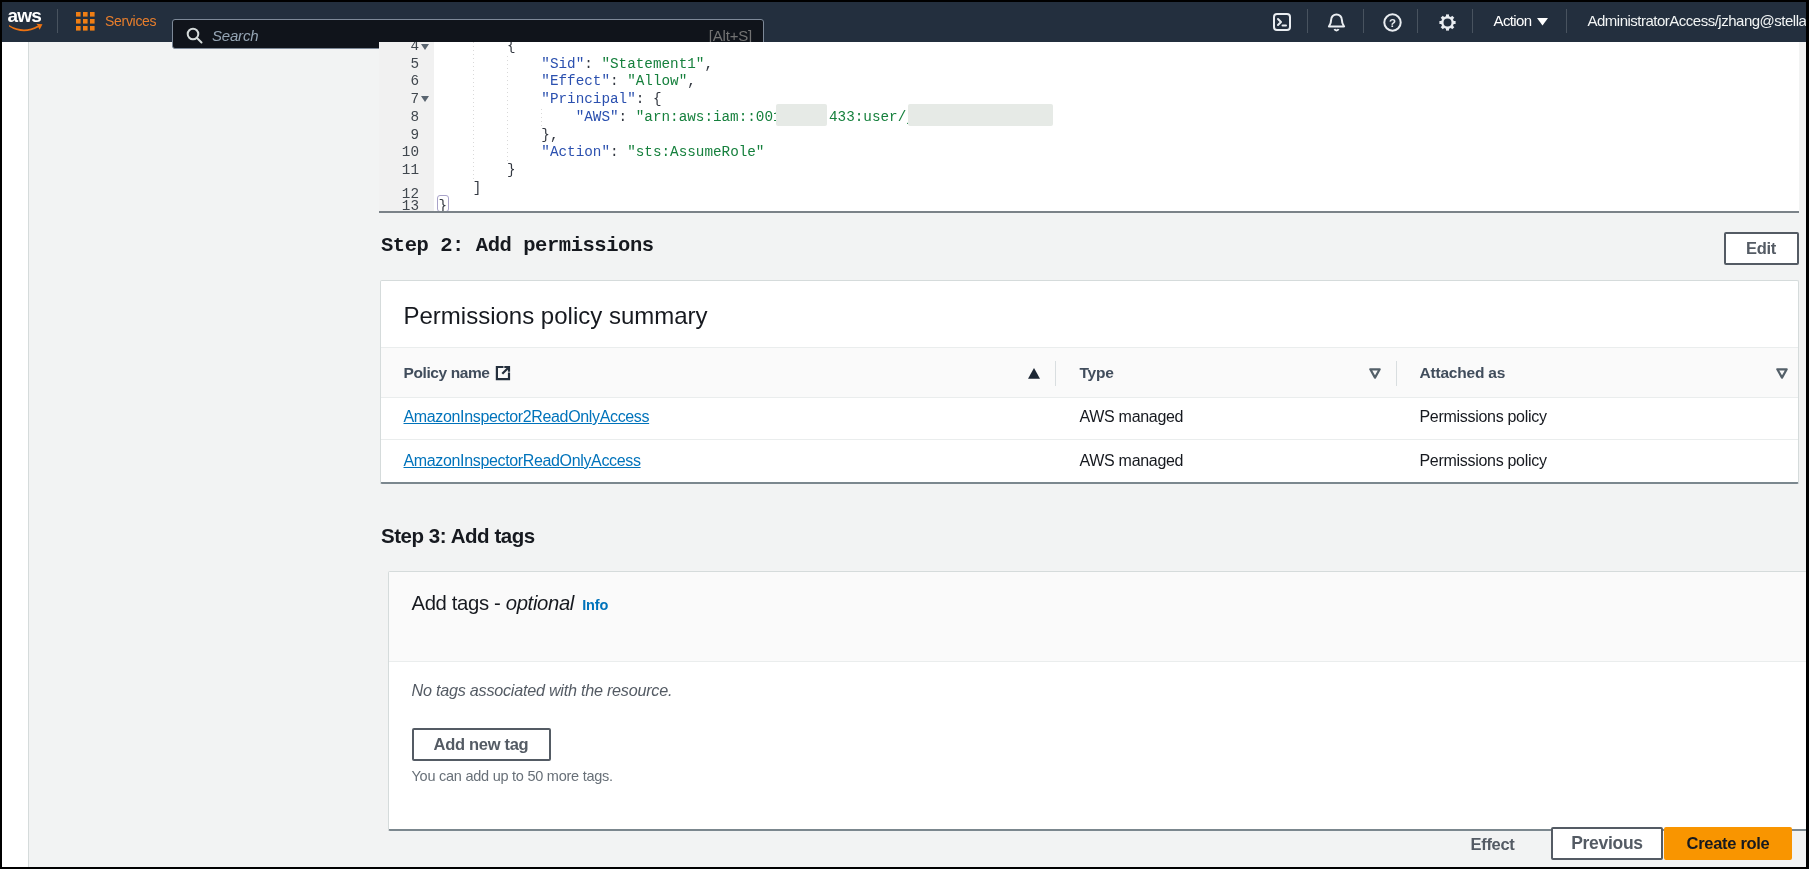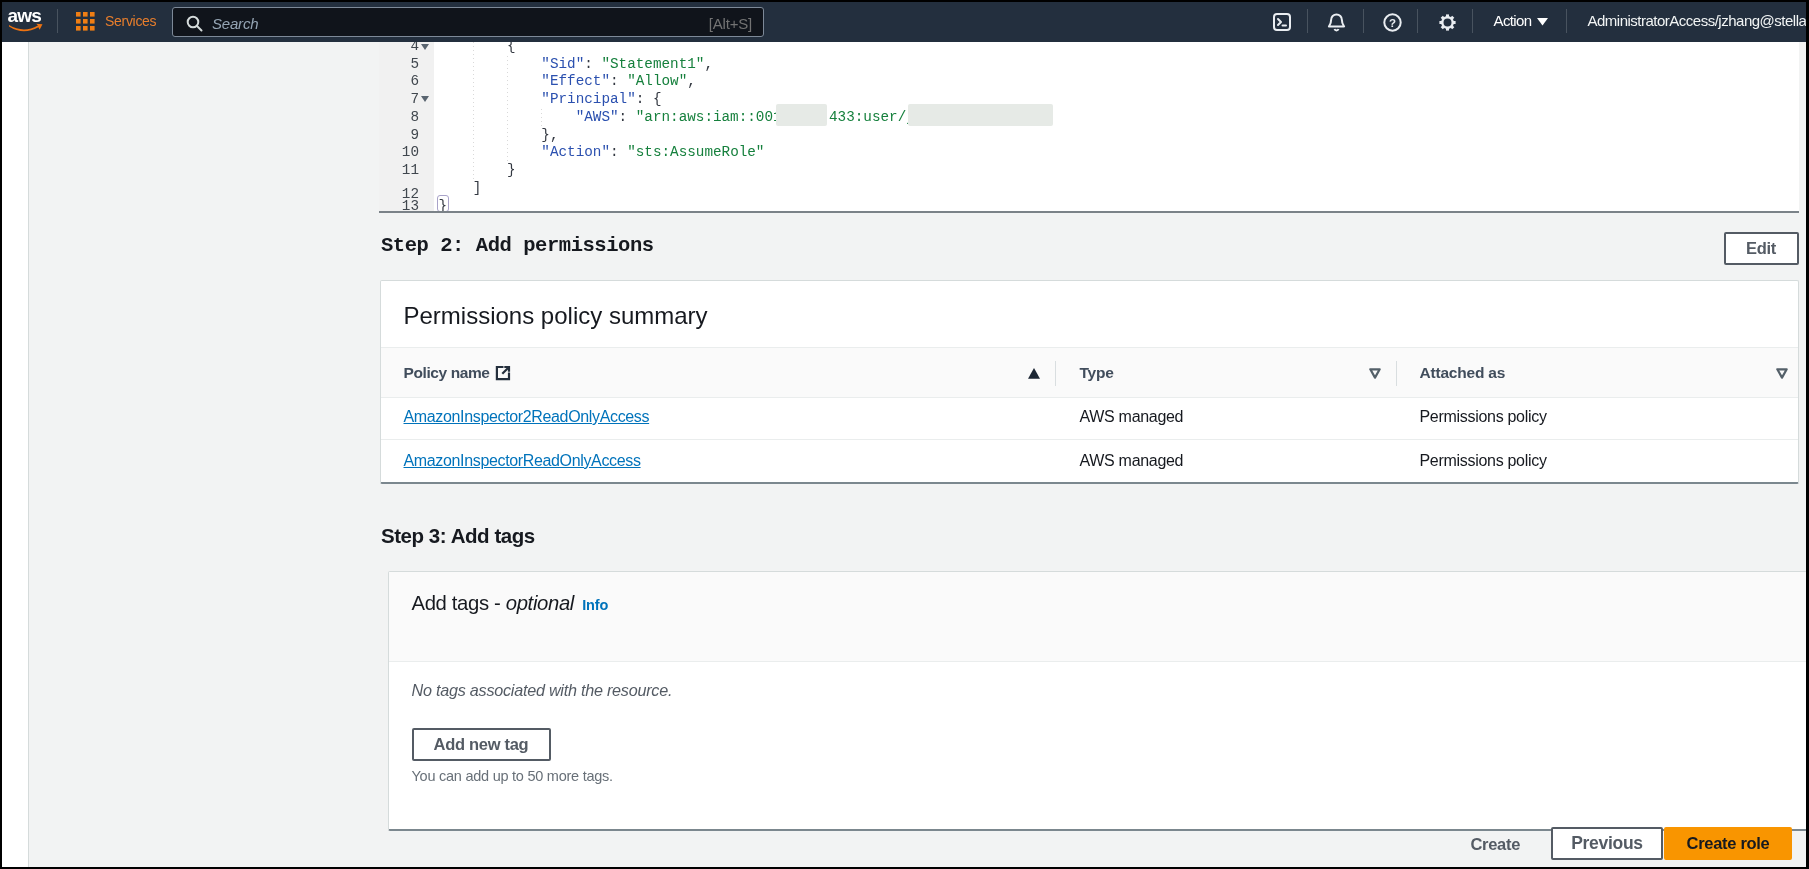--- a/index.html
+++ b/index.html
@@ -4,21 +4,21 @@
 <style>
   * { margin:0; padding:0; box-sizing:border-box; }
   html,body { width:1809px; height:869px; background:#000; overflow:hidden; }
   body { font-family:"Liberation Sans", sans-serif; }
   .inner { position:absolute; left:2px; top:2px; width:1804px; height:865px; background:#f2f3f3; overflow:hidden; }
   .abs { position:absolute; }
 
   
   .nav { position:absolute; left:0; top:0; width:1804px; height:40px; background:#232f3e; }
   .nav-divider { position:absolute; top:7px; width:1px; height:24px; background:#48535f; }
-  .searchbox { position:absolute; left:170px; top:5px; width:592px; height:30px; background:#10141b; border:1px solid #7d8998; border-radius:3px; }
+  .searchbox { position:absolute; left:170px; top:17px; width:592px; height:30px; background:#10141b; border:1px solid #7d8998; border-radius:3px; }
   .search-ph { position:absolute; left:39px; top:6.5px; font-size:15px; letter-spacing:-0.2px; font-style:italic; color:#95a5b4; }
   .alt-s { position:absolute; right:11px; top:6.5px; font-size:15px; letter-spacing:-0.2px; color:#737373; }
   .nav-ic { position:absolute; top:11px; }
   .global { position:absolute; left:1491.5px; top:10px; font-size:15px; letter-spacing:-0.6px; font-weight:400; color:#ffffff; }
   .acct { position:absolute; left:1585.5px; top:9.5px; font-size:15px; letter-spacing:-0.5px; font-weight:400; color:#f2f5f5; white-space:nowrap; }
   .services { position:absolute; left:103px; top:10.5px; font-size:14px; letter-spacing:-0.3px; color:#e87e2c; font-weight:400; }
 
   
   .sidebar { position:absolute; left:0; top:40px; width:27px; height:825px; background:#ffffff; border-right:1px solid #d5dbdb; }
 
@@ -206,17 +206,17 @@
   <div class="h2" style="left:379px; top:522px;">Step 3: Add tags</div>
 
   <div class="card" style="top:569px; height:260px;margin-left:8px;">
     <div class="abs" style="left:0; top:0; width:1417px; height:90px; background:#fafafa; border-bottom:1px solid #eaeded;"></div>
     <div class="abs" style="left:23px; top:19.5px; font-size:20.3px; letter-spacing:-0.35px; color:#16191f;">Add tags - <i>optional</i> <span style="font-size:14.5px; font-weight:700; color:#0073bb; margin-left:3px; letter-spacing:-0.2px;">Info</span></div>
     <div class="abs" style="left:23px; top:109px; font-size:16.2px; letter-spacing:-0.25px; color:#545b64;font-style:italic;">No tags associated with the resource.</div>
     <div class="btn" style="left:23px; top:156px; width:139px; height:33px; line-height:29px;">Add new tag</div>
     <div class="abs" style="left:23px; top:195.5px; font-size:14.5px; letter-spacing:-0.25px; color:#687078;">You can add up to 50 more tags.</div>
   </div>
 
-  <div class="abs gray" style="left:1468.5px; top:833px; font-size:16.5px; letter-spacing:-0.3px; font-weight:700;">Create</div>
+  <div class="abs gray" style="left:1468.5px; top:833px; font-size:16.5px; letter-spacing:-0.3px; font-weight:700;">Effect</div>
   <div class="btn" style="left:1549px; top:824.5px; width:112px; height:33px; line-height:29px;"><span style="font-size:17.5px;">Previous</span></div>
   <div class="btn-primary" style="left:1662px; top:824.5px; width:128px; height:33px; line-height:29px;">Create role</div>
 
 </div>
 
 </body></html>

